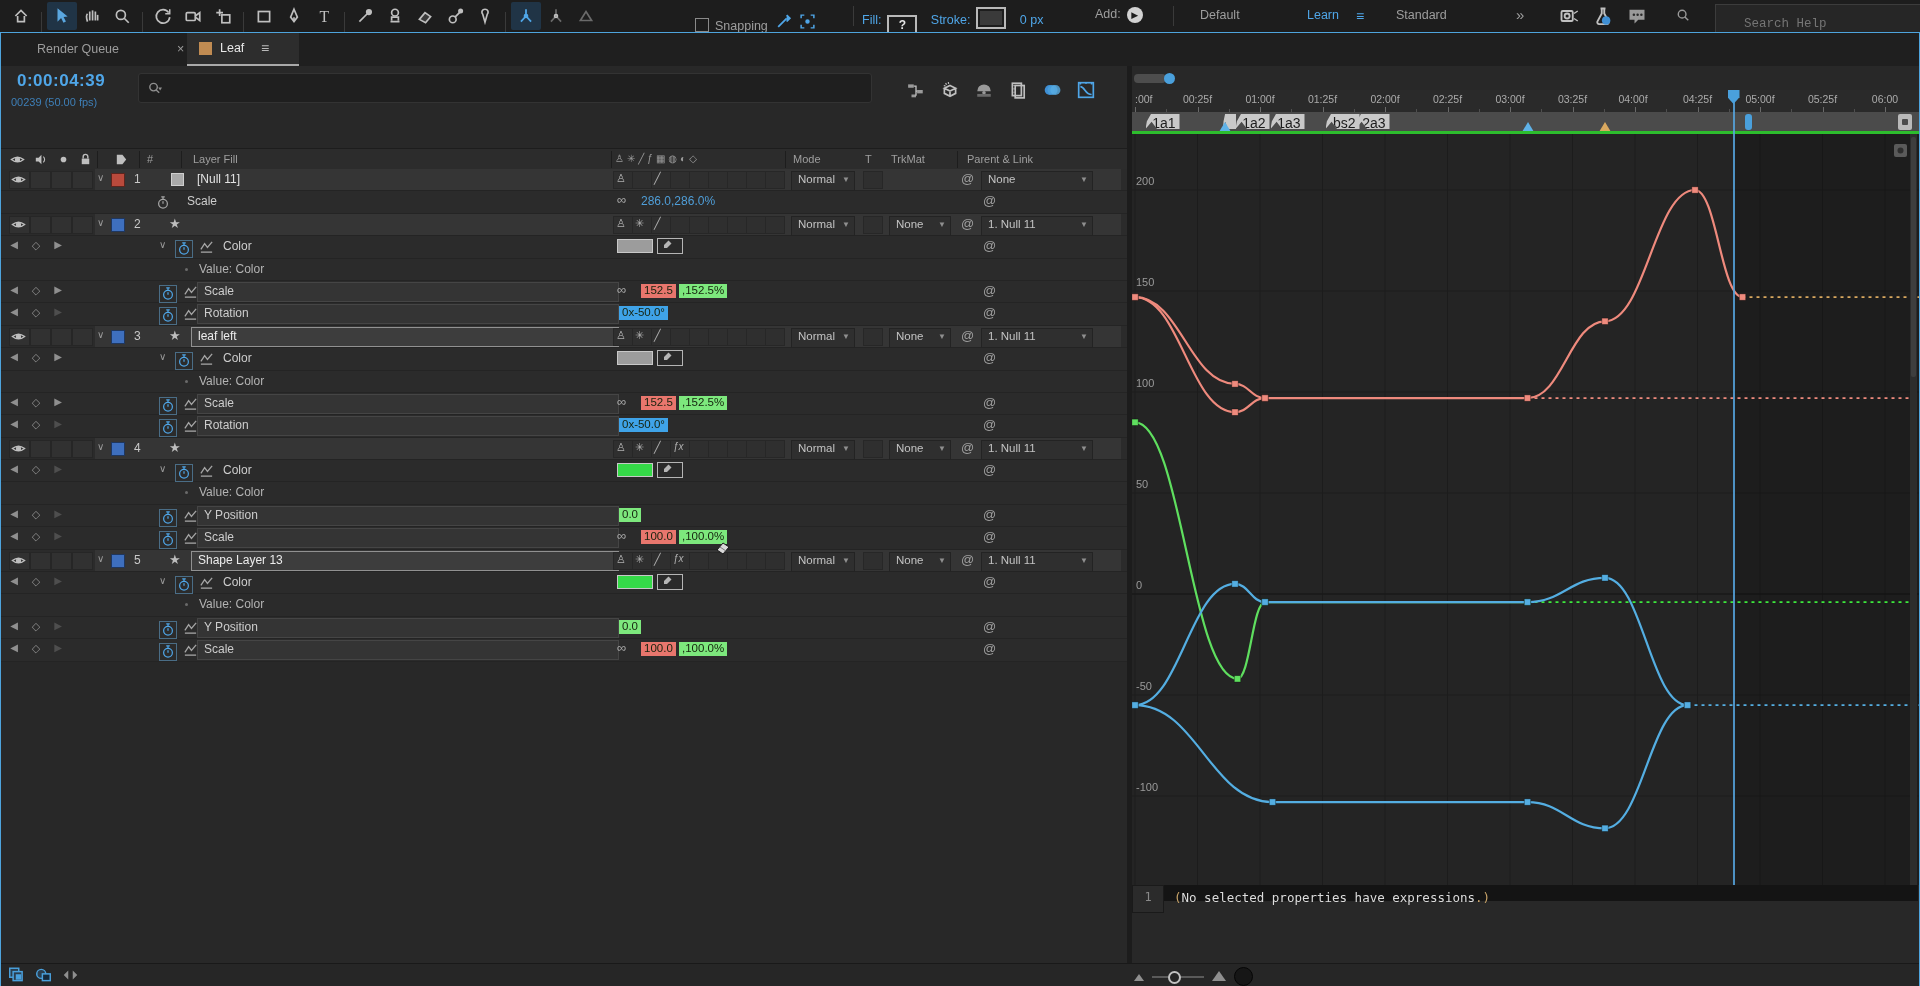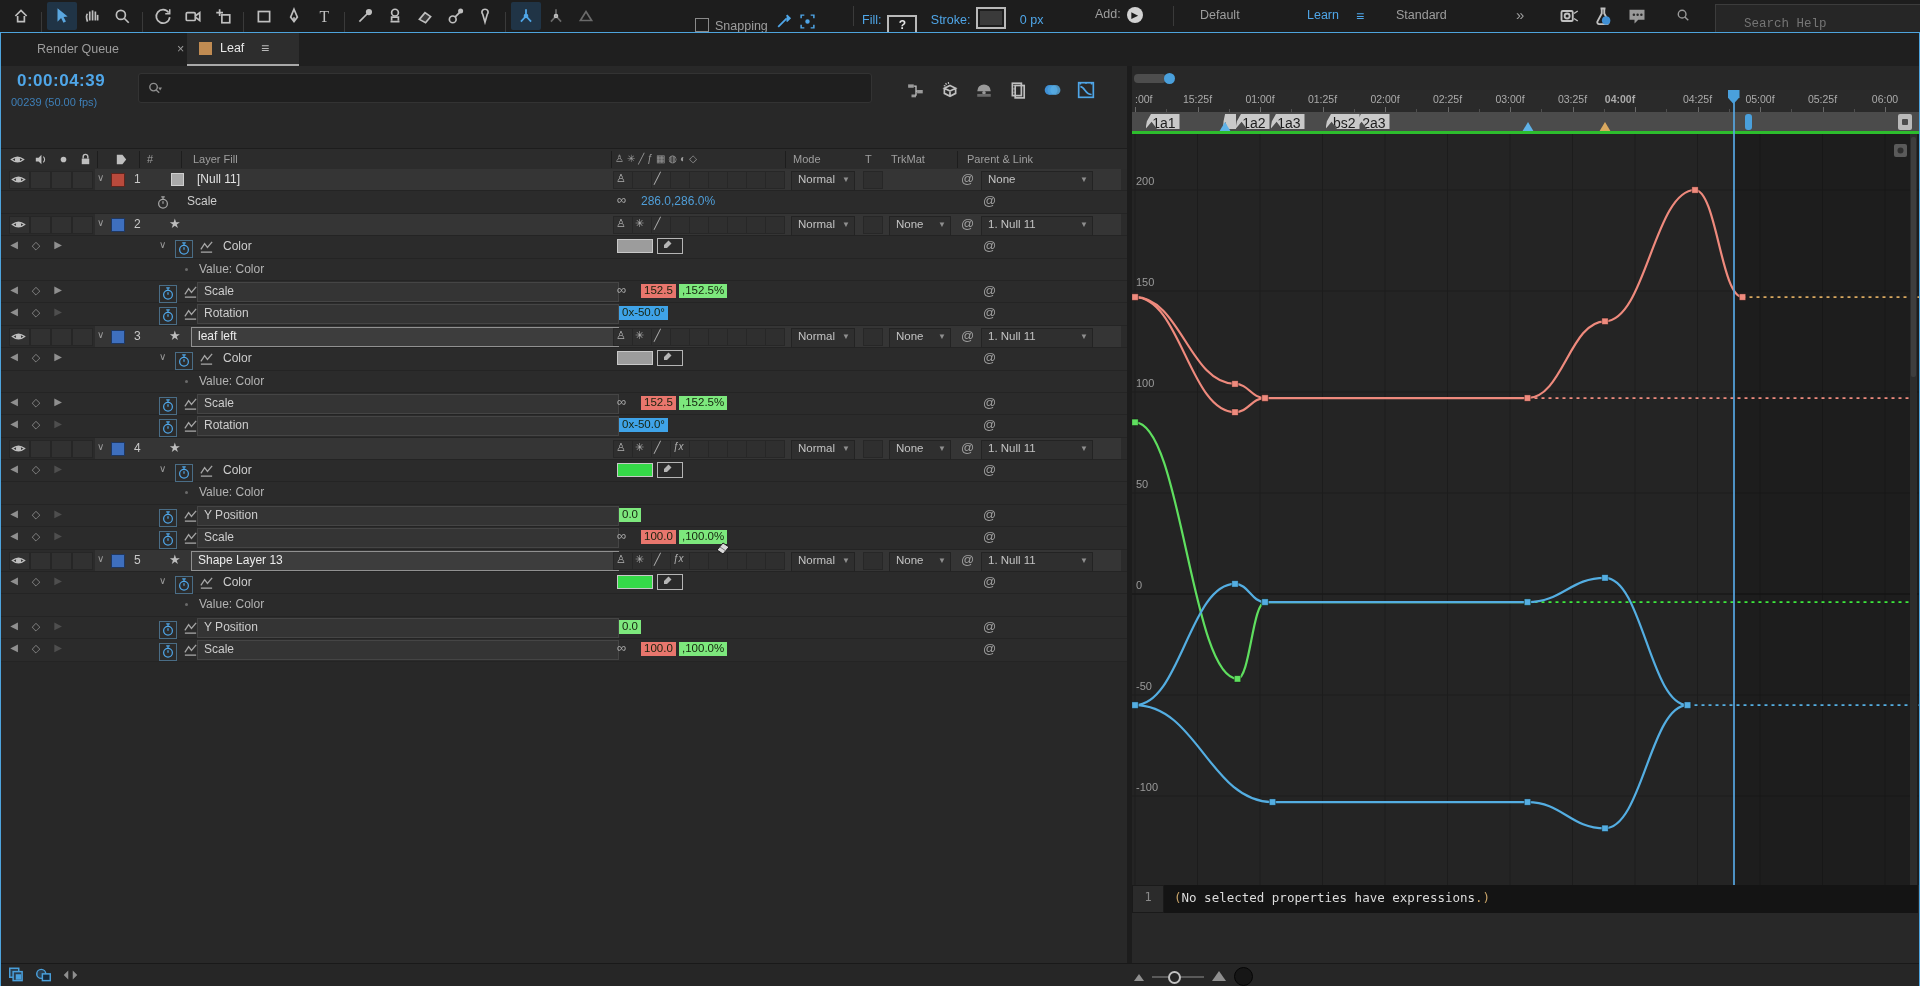--- a/index.html
+++ b/index.html
@@ -70,21 +70,21 @@
          clip-path:polygon(16% 0,100% 0,100% 100%,34% 100%,18% 52%,0 100%,4% 48%);box-sizing:border-box;}
   .mtri{position:absolute;bottom:0;width:0;height:0;border-left:6px solid transparent;border-right:6px solid transparent;}
   #greenline{position:absolute;left:1131px;top:98px;width:787px;height:3px;background:#2dbd2d;}
   #gsvg{position:absolute;left:1131px;top:101px;}
   #playhead{position:absolute;top:57px;width:2px;height:795px;background:rgba(86,166,224,.85);}
   #phhandle{position:absolute;top:57px;width:12px;height:14px;background:#4aa0dc;clip-path:polygon(0 0,100% 0,100% 52%,50% 100%,0 52%);}
   #vsb{position:absolute;left:1909px;top:101px;width:7px;height:751px;background:#2d2d2d;}
   #vsbthumb{position:absolute;left:1910px;top:104px;width:5px;height:240px;background:#3e3e3e;border-radius:2px;}
   #exprg{position:absolute;left:1131px;top:852px;width:32px;height:28px;background:#2b2b2b;color:#8a8a8a;
          font-family:"DejaVu Sans Mono",monospace;font-size:12px;text-align:center;padding-top:4px;box-sizing:border-box;border:1px solid #1a1a1a;}
-  #exprt{position:absolute;left:1163px;top:852px;width:754px;height:28px;background:#141414;color:#dcdcdc;
+  #exprt{position:absolute;left:1163px;top:852px;width:754px;height:16px;background:#141414;color:#dcdcdc;
          font-family:"DejaVu Sans Mono",monospace;font-size:12.5px;padding:5px 0 0 10px;box-sizing:border-box;}
   .tan{color:#c9a469;}
   #gtools{position:absolute;left:1131px;top:897px;width:787px;height:33px;}
   #bottombar{position:absolute;left:0;top:930px;width:1918px;height:22px;background:#262626;border-top:1px solid #191919;}
   .btri{position:absolute;width:0;height:0;}
   #mini{position:absolute;left:1133px;top:40px;width:46px;height:11px;}
 </style>
 </head>
 <body>
 
@@ -878,42 +878,42 @@
     <div id="divider"></div>
 
     <div id="mini">
       <span class="abs" style="left:0;top:1px;width:32px;height:9px;background:#4d4d4d;border-radius:4px;"></span>
       <span class="abs" style="left:30px;top:0;width:11px;height:11px;background:#4aa0dc;border-radius:50%;"></span>
     </div>
     <div id="ruler">
         <span class="rlab" style="left:3px;transform:none;">:00f</span>
         <span class="tick" style="left:3px;height:5px"></span>
         <span class="tick" style="left:34.25px;height:3px;background:#4f4f4f"></span>
-        <span class="rlab" style="left:65.5px;">15:25f</span>
+        <span class="rlab" style="left:65.5px;">00:25f</span>
         <span class="tick" style="left:65.5px;height:5px"></span>
         <span class="tick" style="left:96.75px;height:3px;background:#4f4f4f"></span>
         <span class="rlab" style="left:128px;">01:00f</span>
         <span class="tick" style="left:128px;height:5px"></span>
         <span class="tick" style="left:159.25px;height:3px;background:#4f4f4f"></span>
         <span class="rlab" style="left:190.5px;">01:25f</span>
         <span class="tick" style="left:190.5px;height:5px"></span>
         <span class="tick" style="left:221.75px;height:3px;background:#4f4f4f"></span>
         <span class="rlab" style="left:253px;">02:00f</span>
         <span class="tick" style="left:253px;height:5px"></span>
         <span class="tick" style="left:284.25px;height:3px;background:#4f4f4f"></span>
         <span class="rlab" style="left:315.5px;">02:25f</span>
         <span class="tick" style="left:315.5px;height:5px"></span>
         <span class="tick" style="left:346.75px;height:3px;background:#4f4f4f"></span>
         <span class="rlab" style="left:378px;">03:00f</span>
         <span class="tick" style="left:378px;height:5px"></span>
         <span class="tick" style="left:409.25px;height:3px;background:#4f4f4f"></span>
         <span class="rlab" style="left:440.5px;">03:25f</span>
         <span class="tick" style="left:440.5px;height:5px"></span>
         <span class="tick" style="left:471.75px;height:3px;background:#4f4f4f"></span>
-        <span class="rlab" style="left:488px;font-weight:bold;">04:00f</span>
+        <span class="rlab" style="left:501px;">04:00f</span>
         <span class="tick" style="left:503px;height:5px"></span>
         <span class="tick" style="left:534.25px;height:3px;background:#4f4f4f"></span>
         <span class="rlab" style="left:565.5px;">04:25f</span>
         <span class="tick" style="left:565.5px;height:5px"></span>
         <span class="tick" style="left:596.75px;height:3px;background:#4f4f4f"></span>
         <span class="rlab" style="left:628px;">05:00f</span>
         <span class="tick" style="left:628px;height:5px"></span>
         <span class="tick" style="left:659.25px;height:3px;background:#4f4f4f"></span>
         <span class="rlab" style="left:690.5px;">05:25f</span>
         <span class="tick" style="left:690.5px;height:5px"></span>

